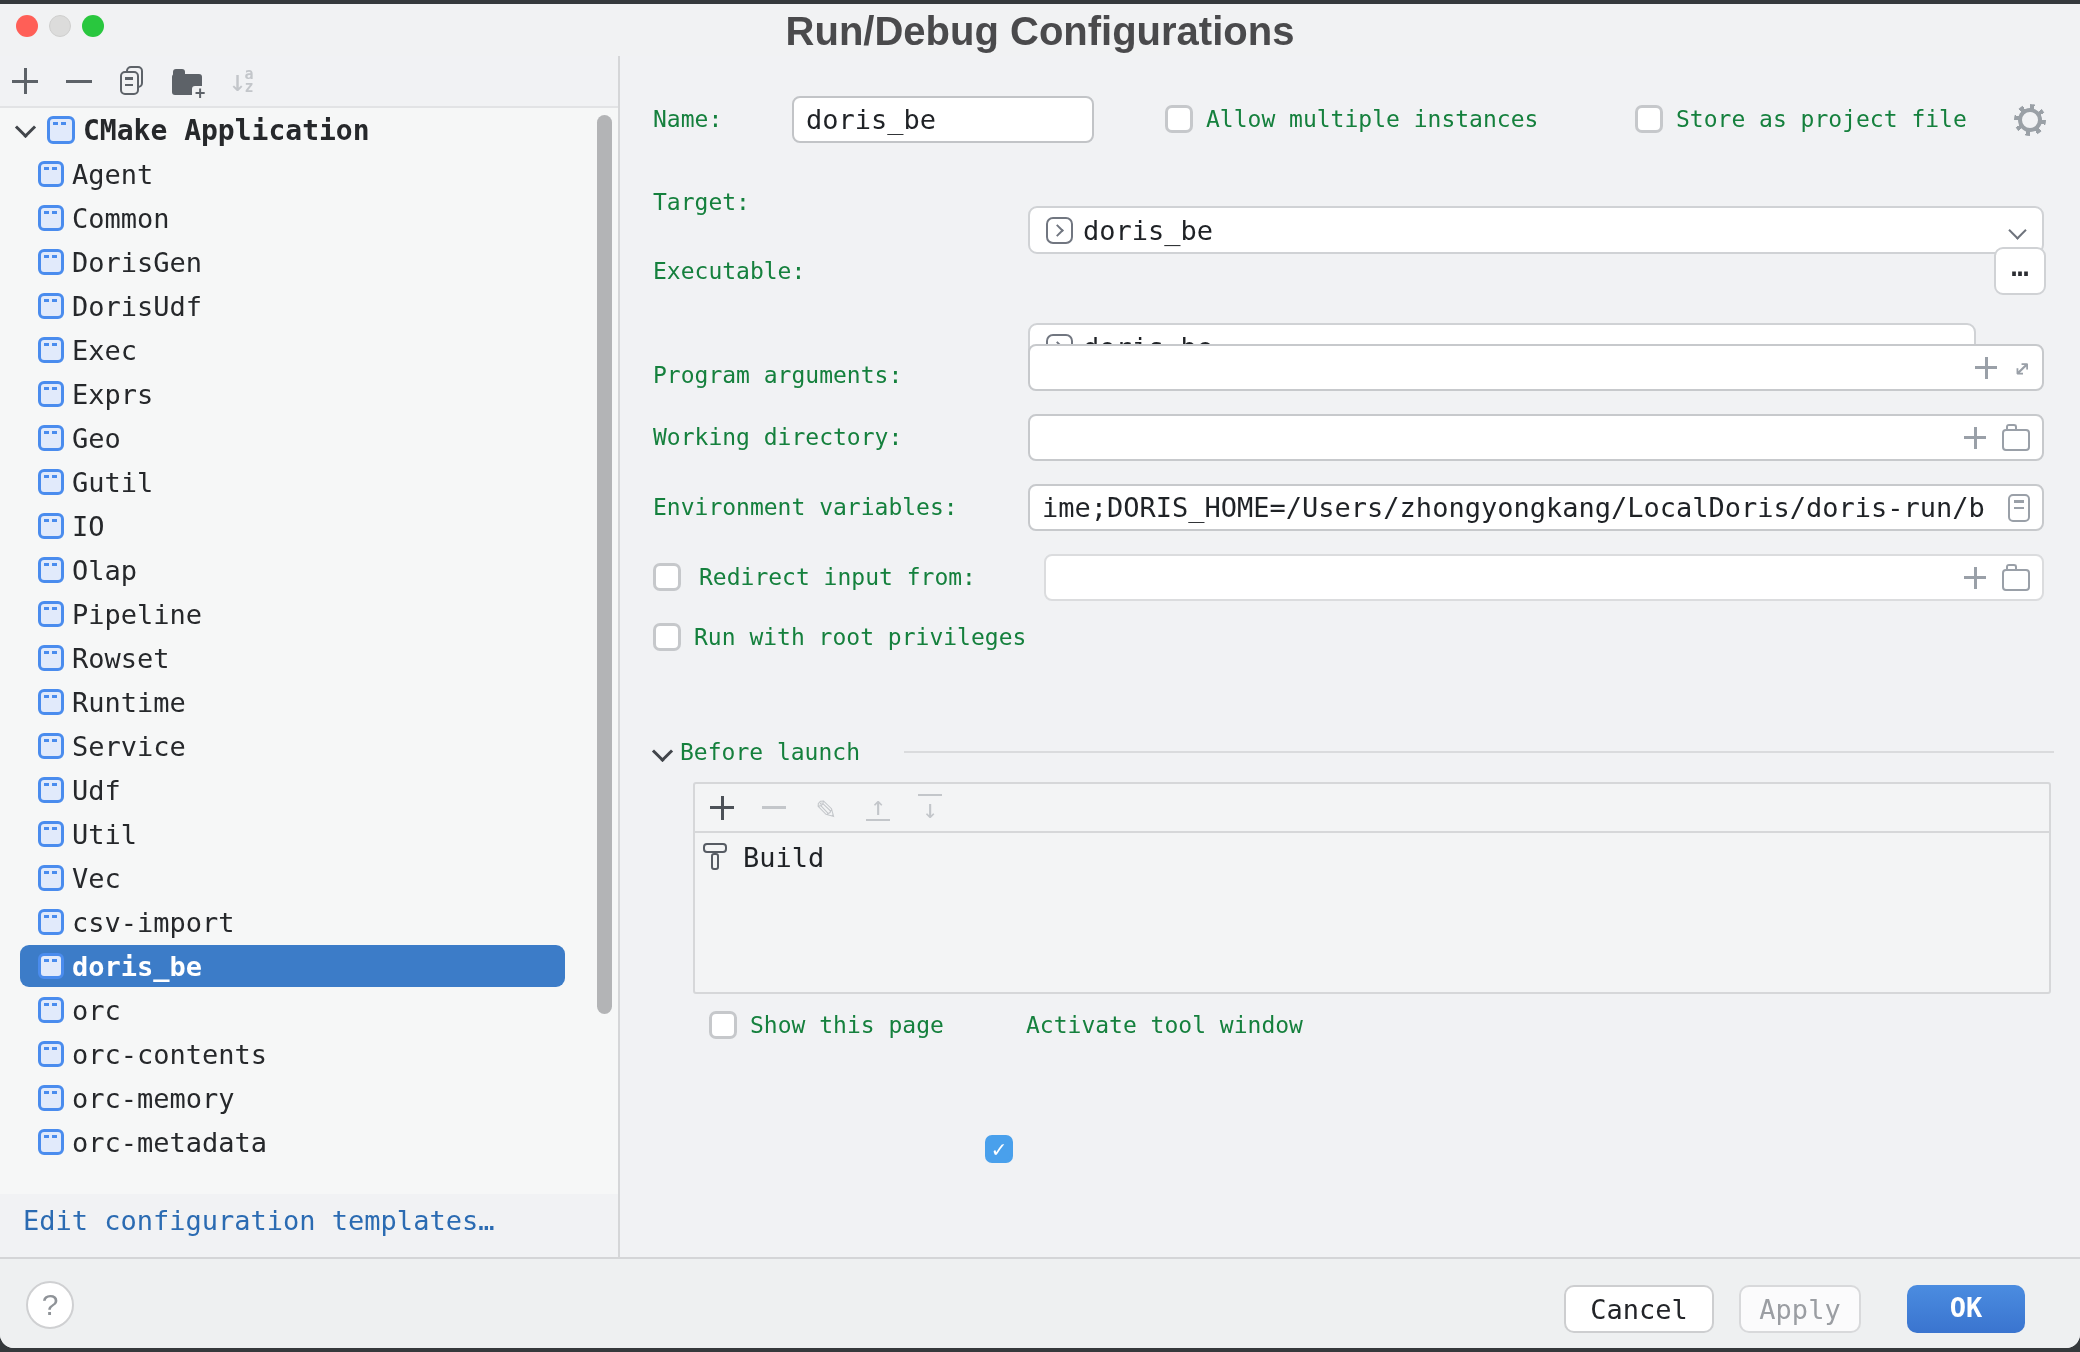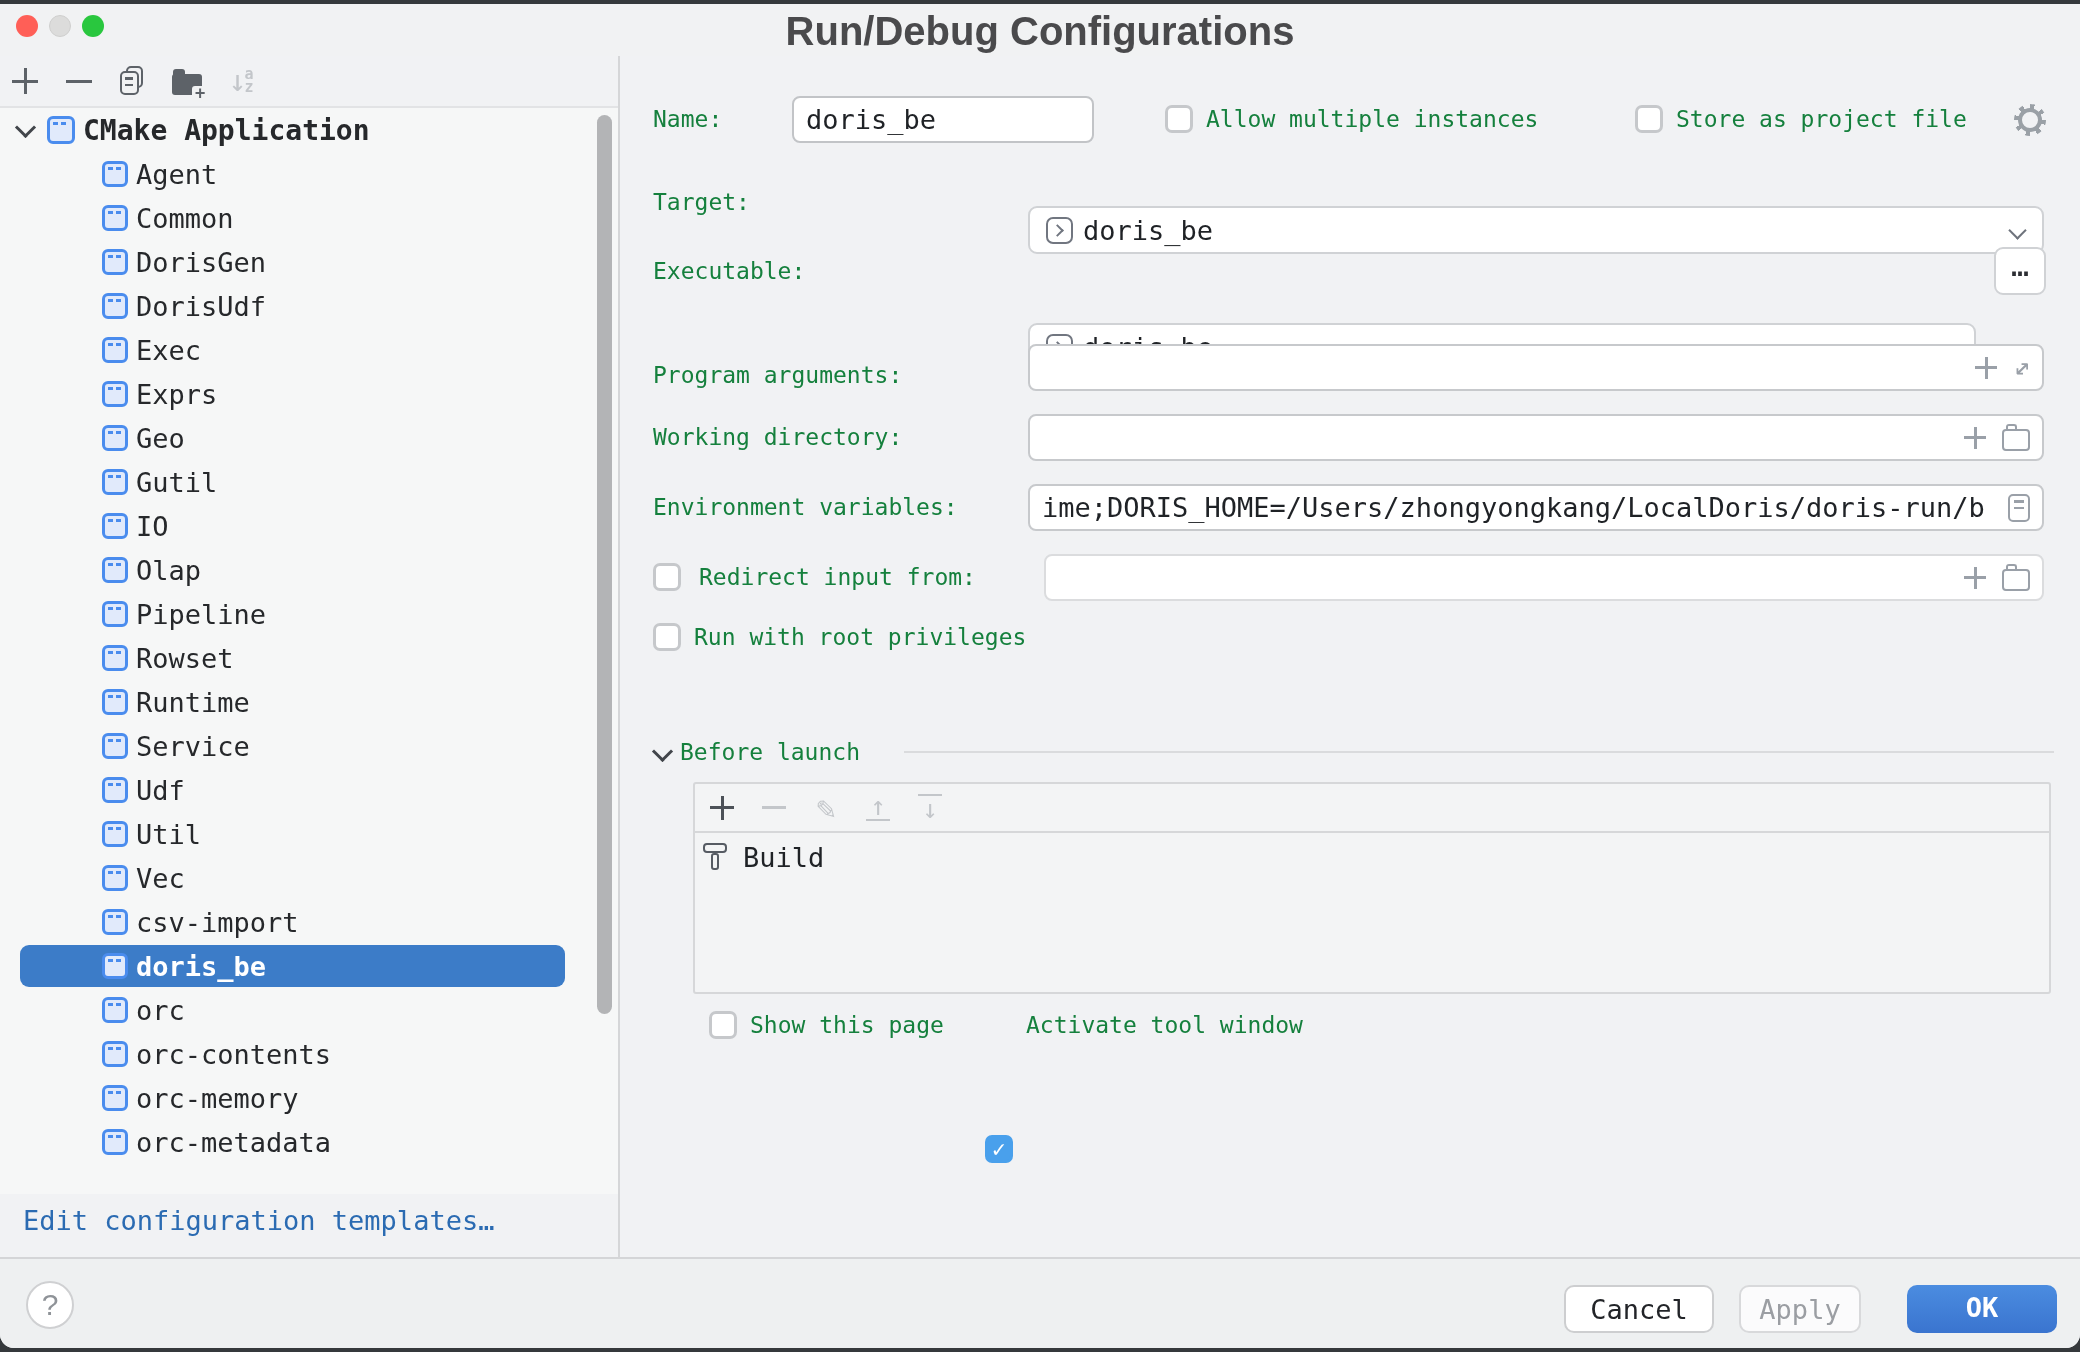--- a/index.html
+++ b/index.html
@@ -31,21 +31,21 @@
   .ic-folder-add::after{content:"+";position:absolute;right:-6px;bottom:-7px;width:16px;height:16px;line-height:15px;text-align:center;background:#f1f2f3;color:#5d6268;font-size:17px;font-weight:bold;border-radius:3px;}
   .ic-sort{display:flex;align-items:center;color:#c3c6ca;}
   .ic-sort .arr{font-size:30px;line-height:30px;}
   .ic-sort .az{display:flex;flex-direction:column;font-size:15px;line-height:13px;font-weight:bold;margin-left:-2px;}
 
   
   .tree{position:absolute;left:0;top:104px;width:618px;height:1086px;overflow:hidden;background:#f6f7f7;}
   .t-row{position:relative;height:44px;display:flex;align-items:center;font-size:27px;color:#26282b;z-index:0;}
   .t-row .lblz{position:relative;z-index:1;white-space:nowrap;}
   .t-row.root{padding-left:14px;font-weight:bold;font-size:28px;}
-  .t-row.child{padding-left:102px;}
+  .t-row.child{padding-left:38px;}
   .t-row.selected::before{content:"";position:absolute;left:20px;right:53px;top:1px;bottom:1px;background:#3c7cc8;border-radius:9px;z-index:0;}
   .t-row.selected{color:#ffffff;font-weight:bold;}
   .chev{width:12px;height:12px;border-right:3px solid #41454a;border-bottom:3px solid #41454a;transform:rotate(45deg);margin:-6px 14px 0 4px;flex:none;}
   .cfg-icon{position:relative;width:26px;height:26px;border:3px solid #4a8cee;border-radius:6px;background:#e1eafb;box-sizing:border-box;margin-right:8px;flex:none;z-index:1;}
   .cfg-icon::before{content:"";position:absolute;left:3px;top:3px;width:5px;height:3px;background:#4a8cee;box-shadow:8px 0 #4a8cee;}
   .t-row.root .cfg-icon{width:28px;height:28px;}
   .scrollthumb{position:absolute;left:597px;top:111px;width:15px;height:899px;background:#b3b4b6;border-radius:8px;}
   .edit-link{position:absolute;left:23px;top:1195px;height:44px;line-height:44px;font-size:27px;color:#2b6bb2;white-space:nowrap;}
   .vdivider{position:absolute;left:618px;top:52px;width:2px;height:1201px;background:#d5d6d8;}
 
@@ -348,16 +348,16 @@
     <div class="rp-abs cb" style="left:89px;top:955px;"></div>
     <div class="rp-abs lbl" style="left:130px;top:947px;">Show this page</div>
     <div class="rp-abs cb checked" style="left:365px;top:955px;"></div>
     <div class="rp-abs lbl" style="left:406px;top:947px;">Activate tool window</div>
   </div>
 
   <div class="footer">
     <div class="help-btn">?</div>
     <div class="btn cancel" style="left:1564px;width:150px;">Cancel</div>
     <div class="btn apply" style="left:1739px;width:122px;">Apply</div>
-    <div class="btn ok" style="left:1907px;width:150px;">OK</div>
+    <div class="btn ok" style="left:1907px;width:118px;">OK</div>
   </div>
 
 </div>
 
 </body></html>

